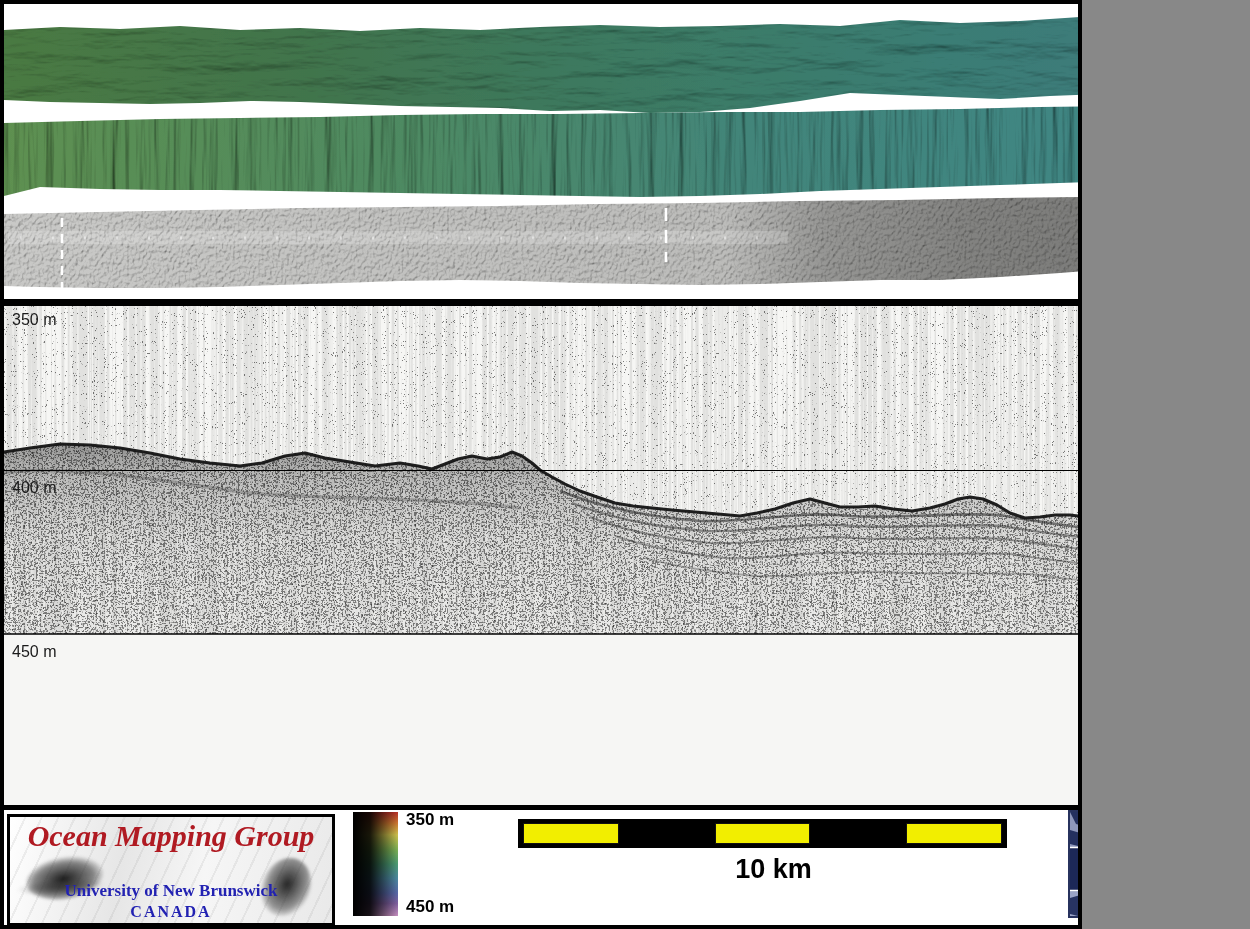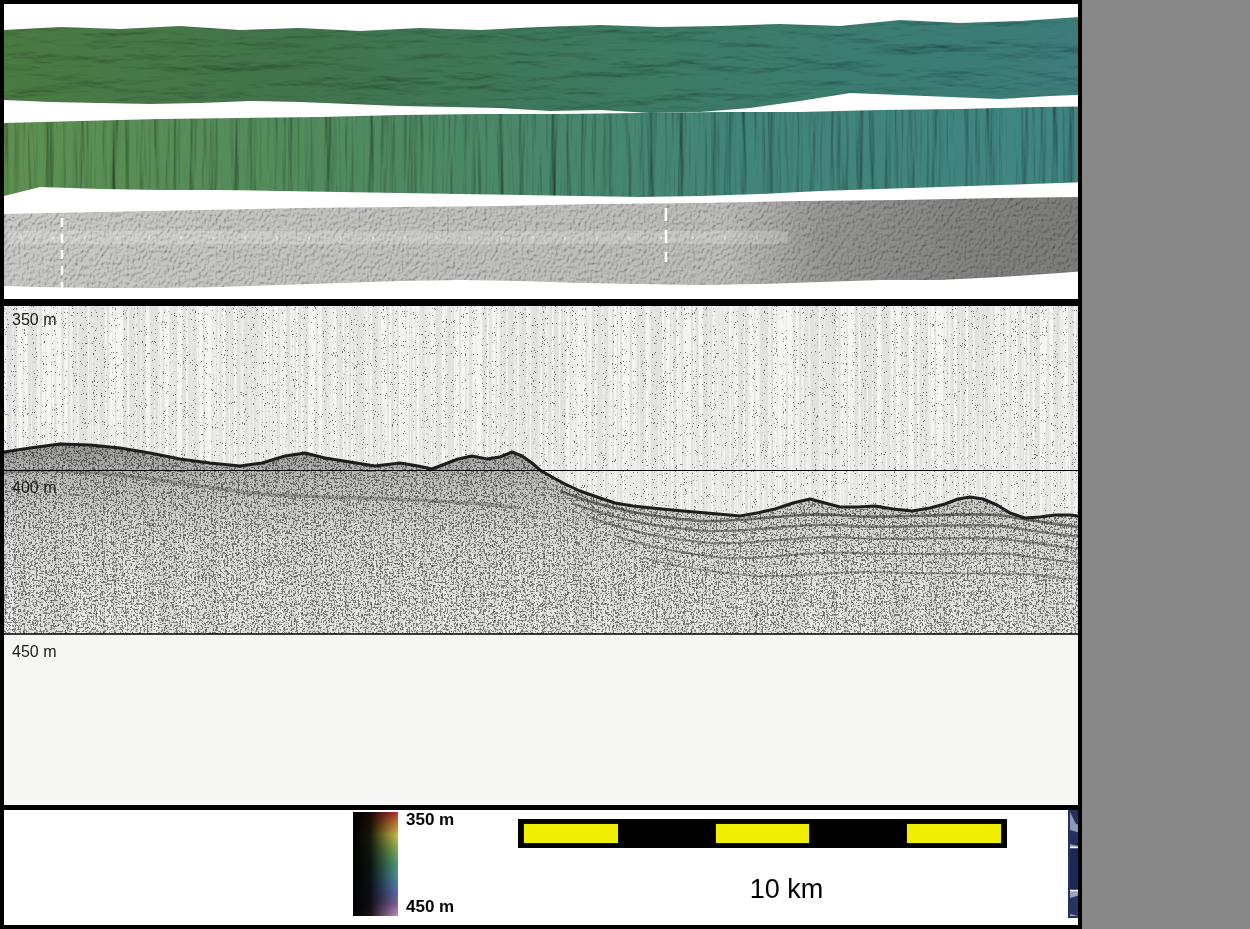--- a/index.html
+++ b/index.html
@@ -45,22 +45,22 @@
       linear-gradient(to bottom,#b83028 0%,#cc7830 11%,#ccc04c 22%,#7cb054 36%,#4c9c74 50%,#4c88a0 64%,#5868a8 78%,#8060a0 88%,#c890c0 100%);}
   .cb-label{position:absolute;left:406px;font-weight:bold;font-size:17px;color:#000;}
   #cb-top{top:0px;}
   #cb-bottom{top:87px;}
 
   
   #scalebar{position:absolute;left:518px;top:9px;width:489px;height:29px;background:#000;
     display:flex;box-sizing:border-box;padding:4px;}
   .seg{flex:1;}
   .seg.yellow{background:#f2ee00;border:1px solid #111;margin:0 1px;}
-  #scalebar-label{position:absolute;left:542px;top:44px;width:489px;text-align:center;
-    font-weight:normal;font-size:27px;color:#000;margin-top:20px;}
+  #scalebar-label{position:absolute;left:529px;top:44px;width:489px;text-align:center;
+    font-weight:bold;font-size:27px;color:#000;}
 
   
   #arcticnet{position:absolute;left:1068px;top:0px;width:170px;height:104px;
     border:2px solid #27325e;background:#8e97bb;overflow:hidden;}
   #an-text{position:absolute;left:72px;top:14px;color:#ffffff;
     font-family:"Liberation Serif",serif;font-style:italic;white-space:nowrap;
     text-shadow:0 0 1px rgba(255,255,255,.5);}
   #an-text .an-A{font-size:64px;line-height:1;}
   #an-text .an-rest{font-size:31px;}
 </style>
@@ -213,20 +213,28 @@
 
     <text x="12" y="325" font-size="16" fill="#1a1a1a">350 m</text>
     <text x="12" y="493" font-size="16" fill="#1a1a1a">400 m</text>
     <text x="12" y="657" font-size="16" fill="#1a1a1a">450 m</text>
   </svg>
 
   <div id="divider2"></div>
 
   <div id="footer">
 
+    <div id="omg-logo">
+      <div class="omg-blob" id="omg-blob1"></div>
+      <div class="omg-blob" id="omg-blob1b"></div>
+      <div class="omg-blob" id="omg-blob2"></div>
+      <div id="omg-title">Ocean Mapping Group</div>
+      <div id="omg-univ">University of New Brunswick</div>
+      <div id="omg-country">CANADA</div>
+    </div>
 
     <div id="colorbar"></div>
     <div class="cb-label" id="cb-top">350 m</div>
     <div class="cb-label" id="cb-bottom">450 m</div>
 
     <div id="scalebar">
       <div class="seg yellow"></div>
       <div class="seg"></div>
       <div class="seg yellow"></div>
       <div class="seg"></div>

